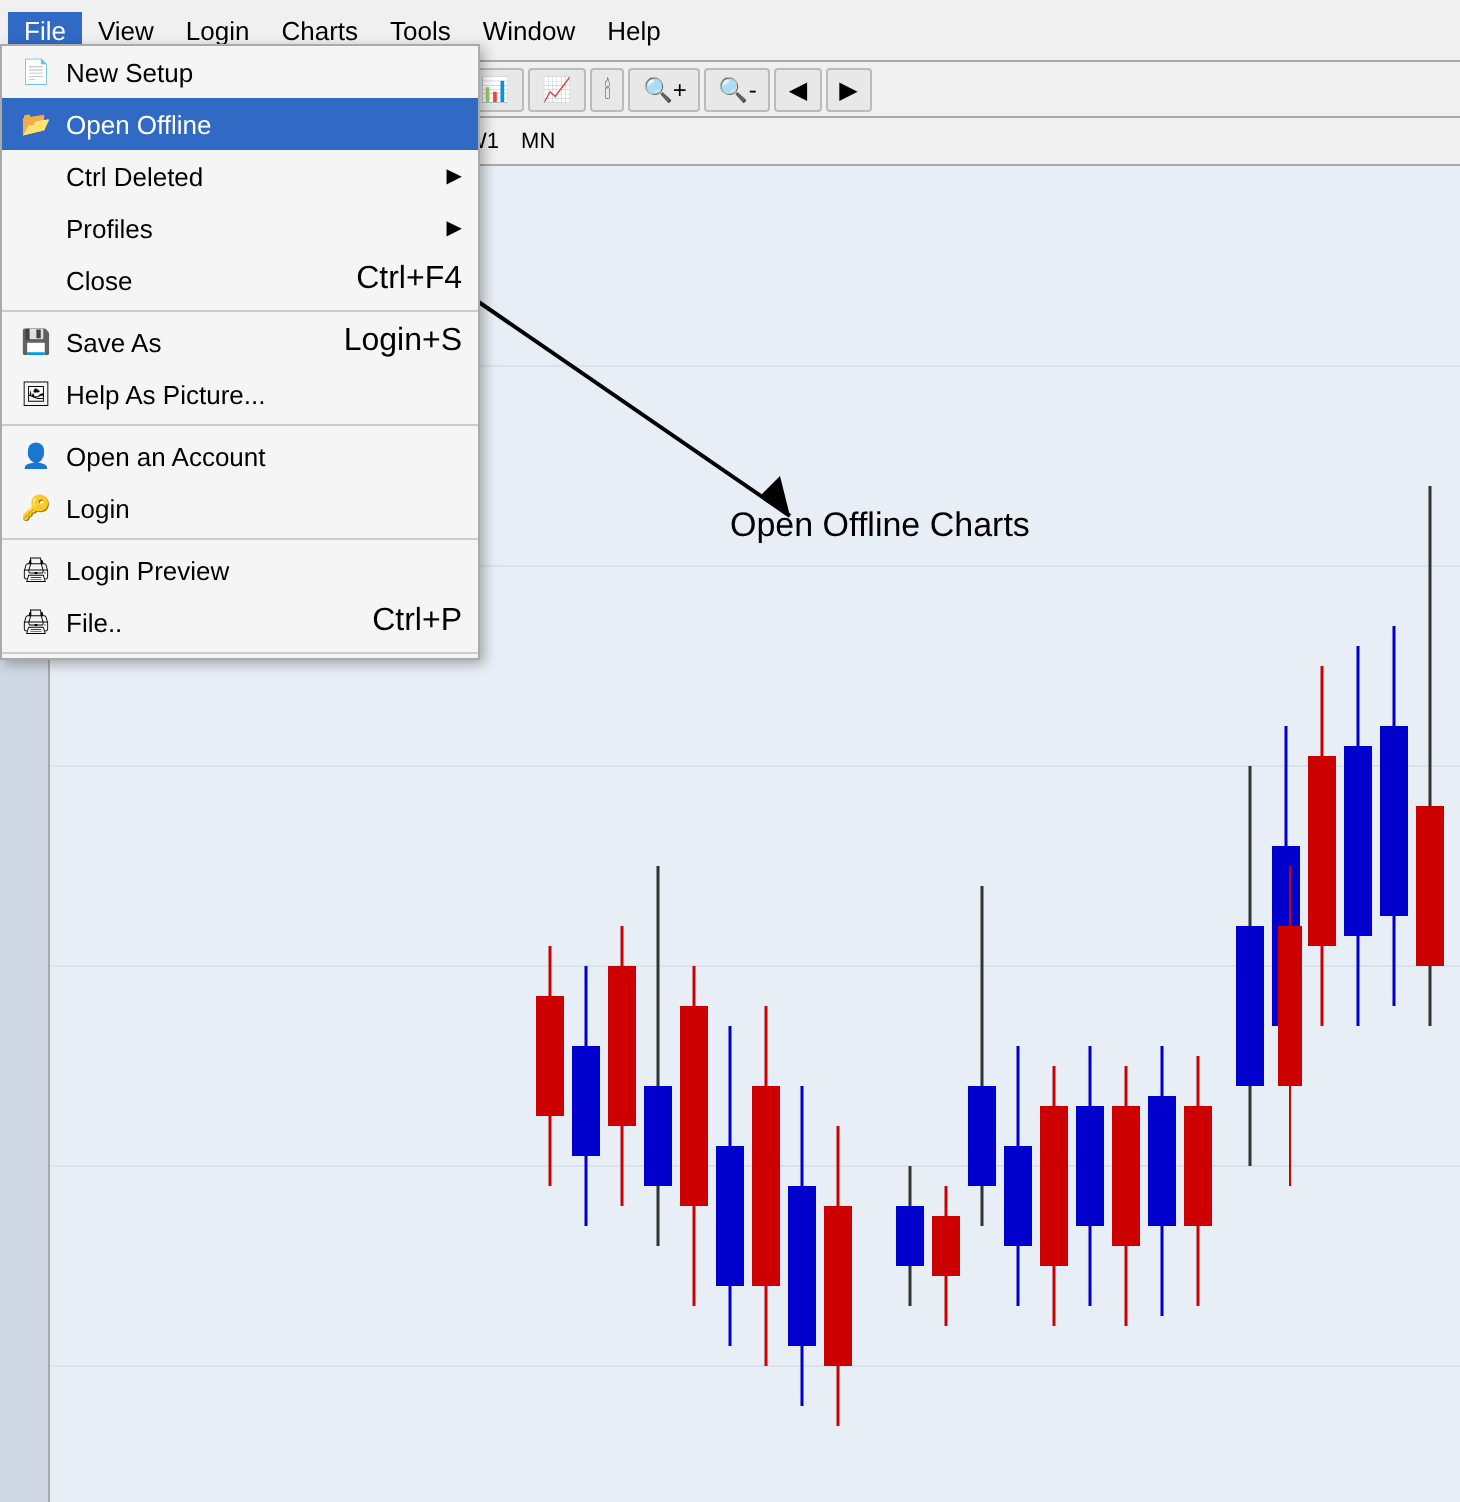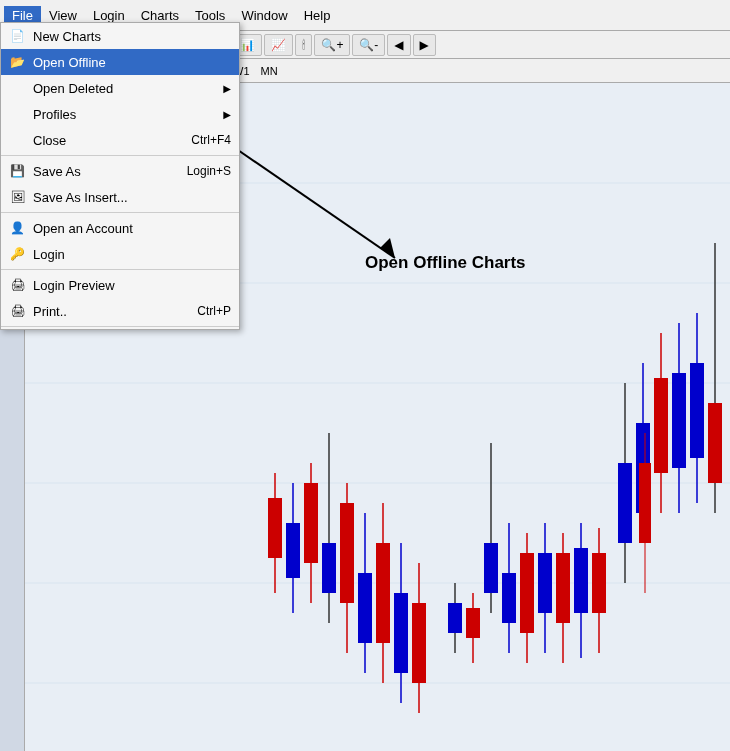--- a/index.html
+++ b/index.html
@@ -134,21 +134,21 @@
       padding: 4px 8px;
       cursor: pointer;
       font-size: 13px;
       color: #000;
       gap: 6px;
       position: relative;
     }
     .menu-item.highlighted { background: #316ac5; color: #fff; }
     .menu-item .shortcut {
       margin-left: auto;
-      font-size: 12px;
+      font-size: 16px;
       color: inherit;
     }
     .menu-item .arrow {
       margin-left: auto;
       font-size: 10px;
     }
     .menu-separator {
       height: 1px;
       background: #ccc;
       margin: 2px 0;
@@ -320,49 +320,49 @@
     </svg>
 
     
     <svg style="position:absolute;top:0;left:0;width:100%;height:100%;pointer-events:none;" viewBox="0 0 705 677">
 
       <line x1="210" y1="65" x2="370" y2="175" stroke="#000" stroke-width="2"></line>
       <polygon points="370,175 355,165 365,155" fill="#000"></polygon>
     </svg>
 
     
-    <div style="position:absolute;top:170px;left:340px;font-size:17px;font-weight:bold;color:#000;background:transparent;">
+    <div style="position:absolute;top:170px;left:340px;font-size:17px;font-weight:normal;color:#000;background:transparent;">
       <span>Open Offline Charts</span>
     </div>
 
     
     <div style="position:absolute;top:5px;left:2px;font-size:10px;color:#333;writing-mode:vertical-rl;transform:rotate(180deg);background:#d8e4f0;padding:2px 1px;border:1px solid #aaa;">
       <span>Market</span>
     </div>
     <div style="position:absolute;top:60px;left:2px;font-size:10px;color:#333;writing-mode:vertical-rl;transform:rotate(180deg);background:#d8e4f0;padding:2px 1px;border:1px solid #aaa;">
       <span>Sym</span>
     </div>
   </div>
 </div>
 
 <div class="dropdown-menu" style="top:22px;left:0px;">
 
   <div class="menu-item">
     <span class="menu-icon">📄</span>
-    <span>New Charts</span>
+    <span>New Setup</span>
   </div>
 
   <div class="menu-item highlighted">
     <span class="menu-icon">📂</span>
     <span>Open Offline</span>
   </div>
 
   <div class="menu-item">
     <span class="menu-icon"></span>
-    <span>Open Deleted</span>
+    <span>Ctrl Deleted</span>
     <span class="arrow">▶</span>
   </div>
 
   <div class="menu-item">
     <span class="menu-icon"></span>
     <span>Profiles</span>
     <span class="arrow">▶</span>
   </div>
 
   <div class="menu-item">
@@ -374,21 +374,21 @@
   <div class="menu-separator"></div>
 
   <div class="menu-item">
     <span class="menu-icon">💾</span>
     <span>Save As</span>
     <span class="shortcut">Login+S</span>
   </div>
 
   <div class="menu-item">
     <span class="menu-icon">🖼</span>
-    <span>Save As Insert...</span>
+    <span>Help As Picture...</span>
   </div>
 
   <div class="menu-separator"></div>
 
   <div class="menu-item">
     <span class="menu-icon" style="color:green;">👤</span>
     <span>Open an Account</span>
   </div>
 
   <div class="menu-item">
@@ -399,19 +399,19 @@
   <div class="menu-separator"></div>
 
 
   <div class="menu-item">
     <span class="menu-icon">🖨</span>
     <span>Login Preview</span>
   </div>
 
   <div class="menu-item">
     <span class="menu-icon">🖨</span>
-    <span>Print..</span>
+    <span>File..</span>
     <span class="shortcut">Ctrl+P</span>
   </div>
 
   <div class="menu-separator"></div>
 
 </div>
 
 </body></html>

